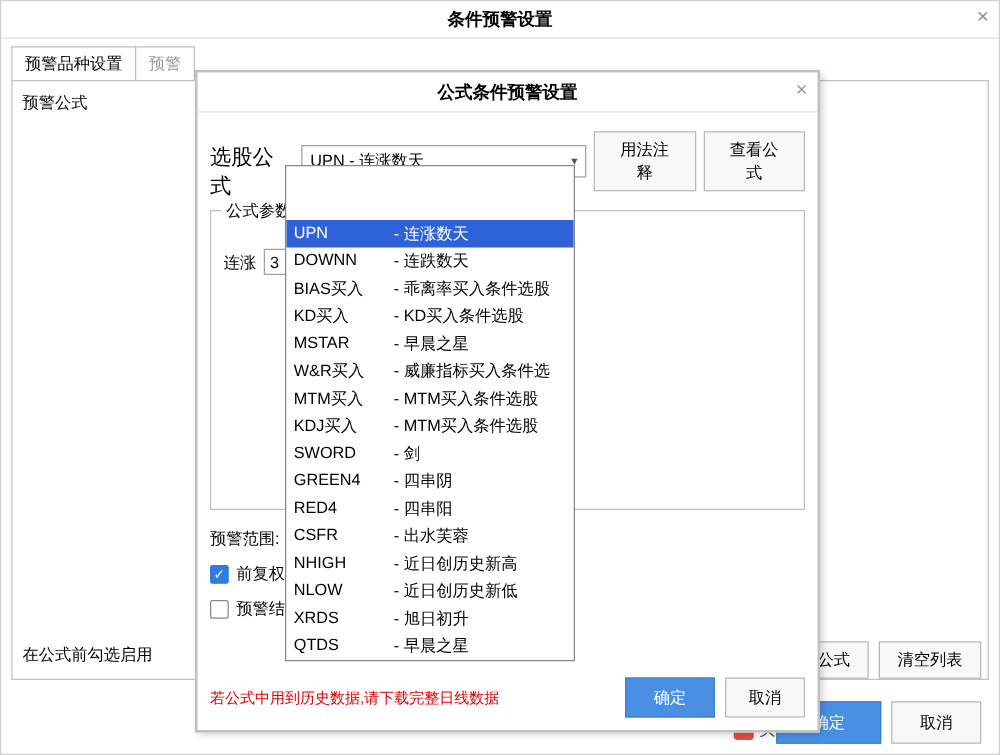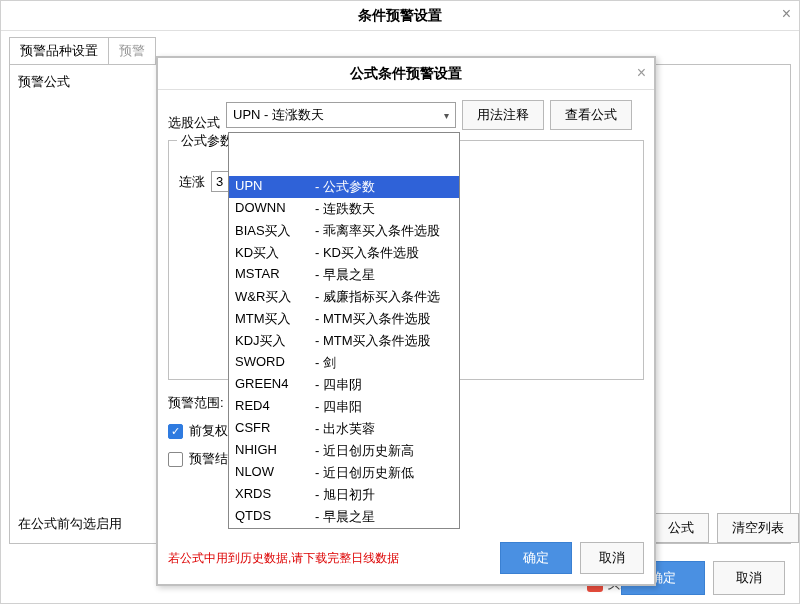--- a/index.html
+++ b/index.html
@@ -24,21 +24,21 @@
 .att-logo { width: 16px; height: 16px; background: #e84c3d; border-radius: 3px; display: inline-block; }
 
 
 .modal { position: absolute; top: 55px; left: 155px; width: 500px; height: 530px; background: #fff; border: 2px solid #c0c0c0; box-shadow: 2px 2px 6px rgba(0,0,0,0.2); z-index: 10; }
 .modal-titlebar { height: 32px; display: flex; align-items: center; justify-content: center; position: relative; border-bottom: 1px solid #e0e0e0; }
 .modal-title { font-size: 14px; font-weight: bold; }
 .modal-close { position: absolute; right: 8px; top: 6px; font-size: 16px; color: #999; cursor: pointer; }
 
 .modal-body { padding: 8px 10px; position: relative; height: calc(100% - 32px); }
 .formula-row { display: flex; align-items: center; gap: 6px; margin-bottom: 8px; }
-.formula-row label { font-size: 13px; margin-top: 16px; }
+.formula-row label { font-size: 17px; margin-top: 16px; }
 .combo { border: 1px solid #a0a0a0; padding: 3px 6px; font-size: 13px; width: 230px; display: flex; justify-content: space-between; align-items: center; background: #fff; }
 .combo .caret { font-size: 10px; color: #555; }
 
 .fieldset { border: 1px solid #c0c0c0; padding: 18px 10px 10px 10px; position: relative; margin-top: 6px; height: 240px; }
 .fieldset-label { position: absolute; top: -9px; left: 8px; background: #fff; padding: 0 4px; font-size: 13px; }
 .param-row { display: flex; align-items: center; gap: 6px; margin-top: 12px; font-size: 13px; }
 .param-row input { border: 1px solid #a0a0a0; padding: 2px 4px; width: 40px; font-size: 13px; }
 
 .range-label { font-size: 13px; margin-top: 14px; }
 .checkbox-row { display: flex; align-items: center; gap: 6px; font-size: 13px; margin-top: 10px; }
@@ -48,21 +48,21 @@
 .modal-footer { position: absolute; bottom: 10px; left: 10px; right: 10px; display: flex; align-items: center; }
 .warning-text { color: #d00; font-size: 12px; flex: 1; }
 
 
 .dropdown { position: absolute; top: 42px; left: 70px; width: 232px; max-height: 410px; overflow: hidden; background: #fff; border: 1px solid #888; z-index: 20; font-size: 13px; }
 .dropdown-item { display: flex; padding: 2px 6px; cursor: pointer; white-space: nowrap; }
 .dropdown-item.selected { background: #2f62d8; color: #fff; margin-top: 43px; }
 .dd-code { width: 80px; }
 .dd-desc { flex: 1; }
 
-.right-btns { position: absolute; right: 0; bottom: 60px; display: flex; gap: 8px; }
+.right-btns { position: absolute; right: 14px; bottom: 60px; display: flex; gap: 8px; }
 </style>
 </head>
 <body>
 
 <div class="main-window">
   <div class="main-titlebar">
     <span class="main-title">条件预警设置</span>
     <span class="main-close">×</span>
   </div>
 
@@ -131,21 +131,21 @@
 
       <div class="modal-footer">
         <span class="warning-text">若公式中用到历史数据,请下载完整日线数据</span>
         <button class="btn btn-primary" style="margin-right:8px;padding:6px 22px">确定</button>
         <button class="btn" style="padding:6px 18px">取消</button>
       </div>
 
       <div class="dropdown" id="dd">
           <div class="dropdown-item selected">
             <span class="dd-code">UPN</span>
-            <span class="dd-desc">- 公式参数</span>
+            <span class="dd-desc">- 连涨数天</span>
           </div>
           <div class="dropdown-item">
             <span class="dd-code">DOWNN</span>
             <span class="dd-desc">- 连跌数天</span>
           </div>
           <div class="dropdown-item">
             <span class="dd-code">BIAS买入</span>
             <span class="dd-desc">- 乖离率买入条件选股</span>
           </div>
           <div class="dropdown-item">

